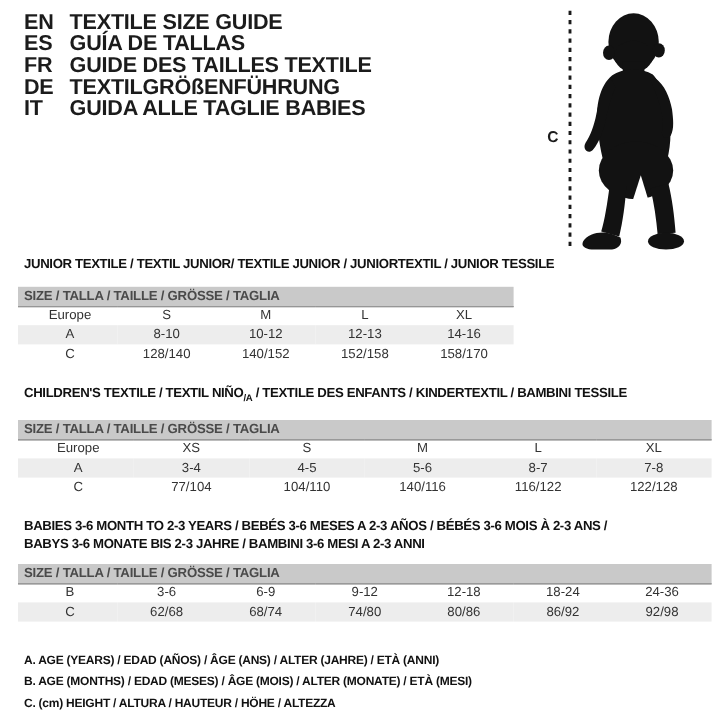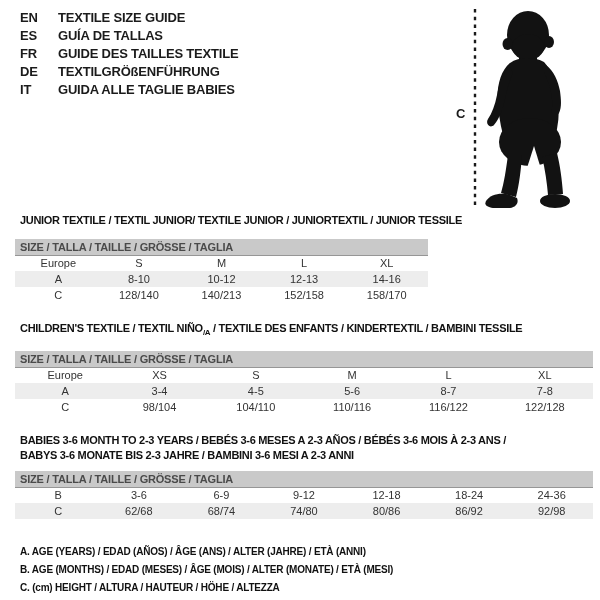--- a/index.html
+++ b/index.html
@@ -14,21 +14,21 @@
   html,body{margin:0;padding:0;}
   body{
     width:600px;height:600px;background:#ffffff;
     font-family:"Liberation Sans", sans-serif;
     color:var(--ink);
   }
   .page{position:relative;width:600px;height:600px;overflow:hidden;background:#fff;}
 
   
   .lang-block{position:absolute;left:20px;top:9px;}
-  .lang-row{display:flex;font-weight:bold;font-size:13px;line-height:18px;letter-spacing:-0.2px;}
+  .lang-row{display:flex;font-weight:bold;font-size:18px;line-height:18px;letter-spacing:-0.2px;}
   .lang-code{width:38px;flex:0 0 38px;}
   .lang-label{white-space:nowrap;}
 
   
   .figure{position:absolute;left:450px;top:5px;width:150px;height:210px;}
   .figure svg{position:absolute;left:0;top:0;}
   .measure-label{position:absolute;left:6px;top:101px;font-weight:bold;font-size:13px;}
 
   
   .content{position:absolute;left:15px;top:213px;width:578px;}
@@ -138,21 +138,21 @@
               <tr class="alt">
                 <th class="row-label">A</th>
                 <td>8-10</td>
                 <td>10-12</td>
                 <td>12-13</td>
                 <td>14-16</td>
               </tr>
               <tr>
                 <th class="row-label">C</th>
                 <td>128/140</td>
-                <td>140/213</td>
+                <td>140/152</td>
                 <td>152/158</td>
                 <td>158/170</td>
               </tr>
             </tbody>
     </table>
   </section>
 
   <section class="size-section">
     <h2 class="section-title">
             <span class="tline"><span>CHILDREN'S TEXTILE / TEXTIL NIÑO</span><sub>/A</sub><span> / TEXTILE DES ENFANTS / KINDERTEXTIL / BAMBINI TESSILE</span></span>
@@ -175,23 +175,23 @@
               <tr class="alt">
                 <th class="row-label">A</th>
                 <td>3-4</td>
                 <td>4-5</td>
                 <td>5-6</td>
                 <td>8-7</td>
                 <td>7-8</td>
               </tr>
               <tr>
                 <th class="row-label">C</th>
-                <td>98/104</td>
+                <td>77/104</td>
                 <td>104/110</td>
-                <td>110/116</td>
+                <td>140/116</td>
                 <td>116/122</td>
                 <td>122/128</td>
               </tr>
             </tbody>
     </table>
   </section>
 
   <section class="size-section">
     <h2 class="section-title">
             <span class="tline"><span>BABIES 3-6 MONTH TO 2-3 YEARS / BEBÉS 3-6 MESES A 2-3 AÑOS / BÉBÉS 3-6 MOIS À 2-3 ANS /</span></span>

